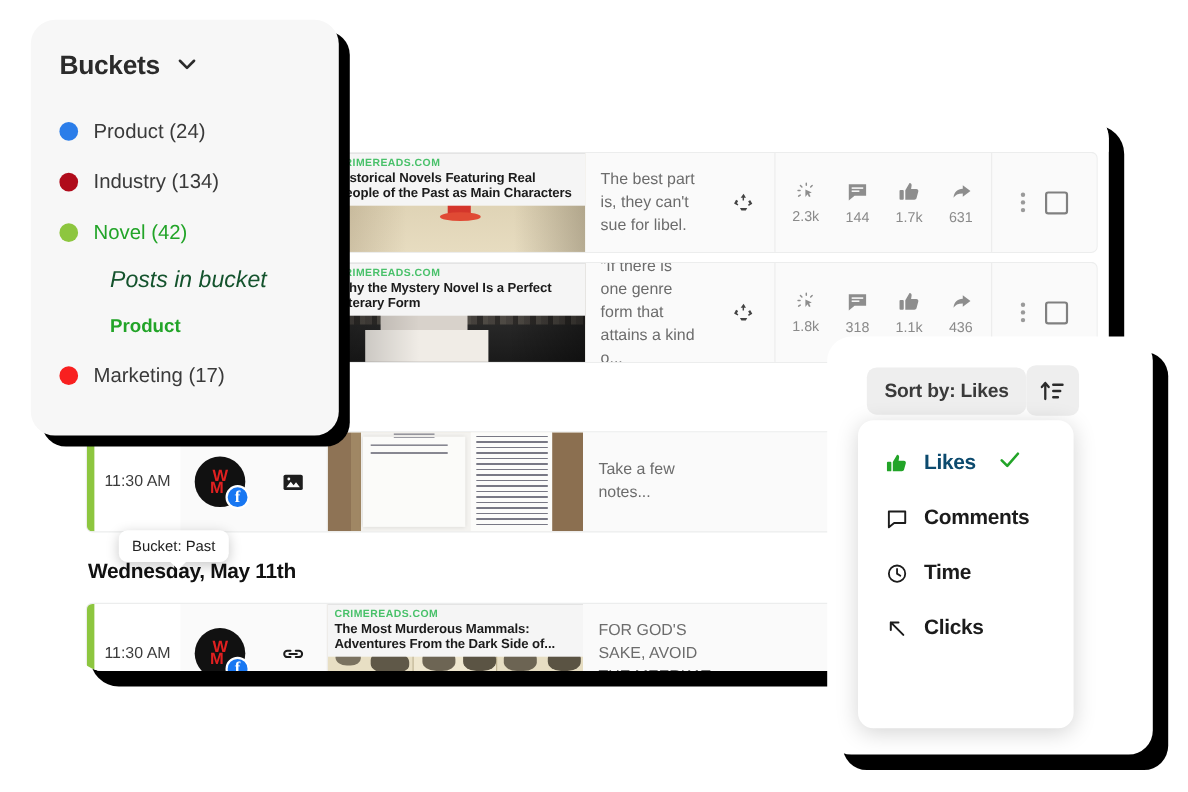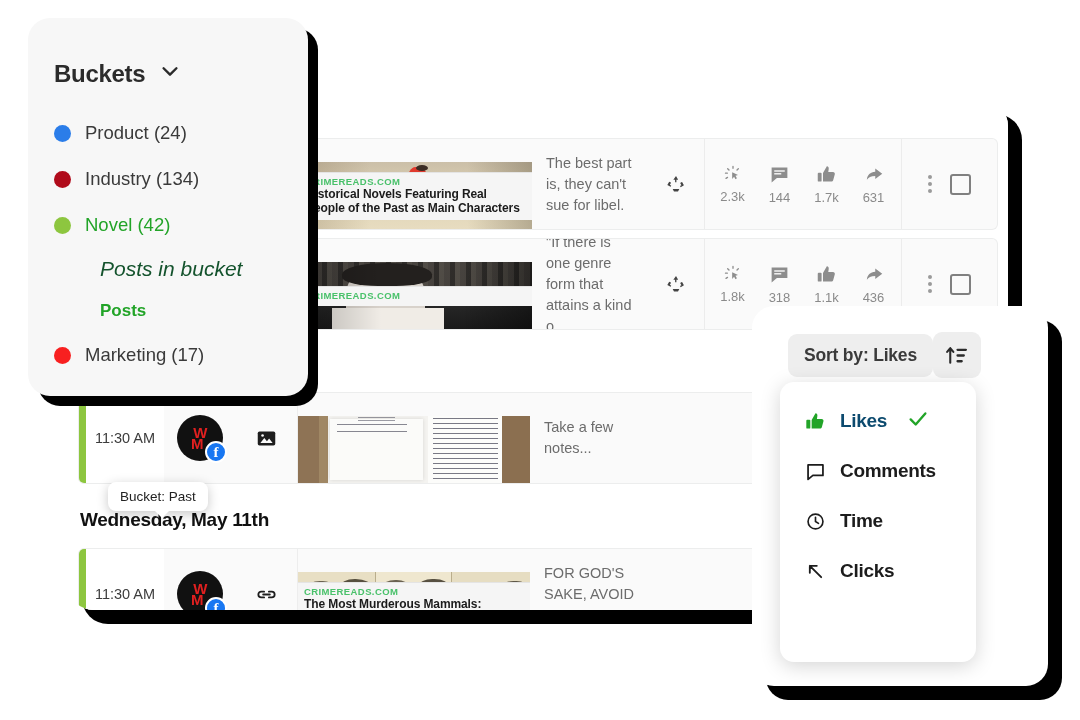--- a/index.html
+++ b/index.html
@@ -66,22 +66,21 @@
     color: #fff; font-weight: 700; font-size: 15px;
     font-family: "Liberation Serif", serif; line-height: 1;
   }
   .row-type {
     width: 62px; flex: none; display: flex; align-items: center;
     justify-content: center; border-right: 1px solid #ededed;
   }
   .row-thumb {
     width: 232px; flex: none; position: relative; overflow: hidden;
     background: #e8e4d8; display: flex; flex-direction: column;
-    justify-content: center;
-    margin-top: 23px;
+    justify-content: flex-start;
   }
   .thumb-art { position:absolute; inset:0; }
   .thumb-meta {
     position: relative; background: #f5f5f5; padding: 3px 6px 5px 6px;
     border-top: 1px solid #e4e4e4;
   }
   .thumb-domain {
     font-size: 9.5px; color: #49C16A; letter-spacing: .4px; font-weight: 600;
   }
   .thumb-title {
@@ -121,21 +120,21 @@
   
   .buckets {
     position: absolute; left: 28px; top: 18px;
     width: 280px; height: 378px;
     background: #f7f7f7; border-radius: 22px;
     box-shadow: 10px 10px 0 0 #000000;
     padding: 28px 26px;
     z-index: 5;
   }
   .buckets-head {
-    display: flex; align-items: flex-start; gap: 14px; margin-bottom: 22px; margin-top: 14px;
+    display: flex; align-items: flex-end; gap: 14px; margin-bottom: 22px;
   }
   .buckets-title { font-size: 24px; font-weight: 800; color: #2b2b2b; letter-spacing:-0.3px;}
   .bucket-item {
     display: flex; align-items: center; gap: 14px; height: 46px;
     font-size: 18.5px; color: #3a3a3a;
   }
   .dot { width: 17px; height: 17px; border-radius: 50%; flex: none; }
   .bucket-item.active .lbl { color: #22A428; font-weight: 400; }
   .sub-posts { padding-left: 46px; font-size: 21px; color: #14532d; height: 42px; display:flex; align-items:center;font-style:italic;}
   .sub-posted { padding-left: 46px; font-size: 17px; color: #22A428; font-weight: 800; height: 42px; display:flex; align-items:center;}
@@ -275,20 +274,21 @@
                  background:#d8d2cb;border-radius:45% 45% 30% 30%;"></div>
             <div style="position:absolute;left:18%;top:2%;width:39%;height:34%;
                  background:#23201e;border-radius:50% 50% 40% 40%;"></div>
             <div style="position:absolute;left:14%;top:68%;width:48%;height:32%;
                  background:#f0ece6;"></div>
             <div style="position:absolute;left:0;top:0;right:0;bottom:0;
                  background:linear-gradient(90deg,rgba(0,0,0,.25),transparent 35%,transparent 70%,rgba(0,0,0,.4));"></div>
           </div>
           <div class="thumb-meta">
             <div class="thumb-domain">CRIMEREADS.COM</div>
+            <div class="thumb-title">Why the Mystery Novel Is a Perfect Literary Form</div>
           </div>
         </div>
         <div class="row-text">
           <span class="clamp">"If there is one genre form that attains a kind o...</span>
         </div>
         <div class="row-recycle">
           <svg width="20" height="20" viewBox="0 0 24 24" fill="#444">
               <path d="M12 2.5l2.6 4.5h-2.1v3h-1.6v-3H8.8L12 2.5zm7.3 7.1l2.2 3.9-3.9 2.3-.8-1.4 1.7-1-1.5-2.6 1.4-.8 .9-.4zM4.7 9.6l1.4.8-1.5 2.6 1.7 1-.8 1.4-3.9-2.3 2.2-3.9 .9.4zM8 18h8l-1.6 2.9H9.6L8 18z"></path>
             </svg>
         </div>
@@ -476,21 +476,21 @@
       <span class="dot" style="background:#B00B1B"></span>
       <span class="lbl">Industry (134)</span>
     </div>
 
     <div class="bucket-item active">
       <span class="dot" style="background:#8DC63F"></span>
       <span class="lbl">Novel (42)</span>
     </div>
 
     <div class="sub-posts">Posts in bucket</div>
-    <div class="sub-posted">Posts</div>
+    <div class="sub-posted">Product</div>
 
     <div class="bucket-item">
       <span class="dot" style="background:#F82020"></span>
       <span class="lbl">Marketing (17)</span>
     </div>
   </div>
 
   <div class="tooltip">Bucket: Past</div>
 
   <div class="sortpanel">

